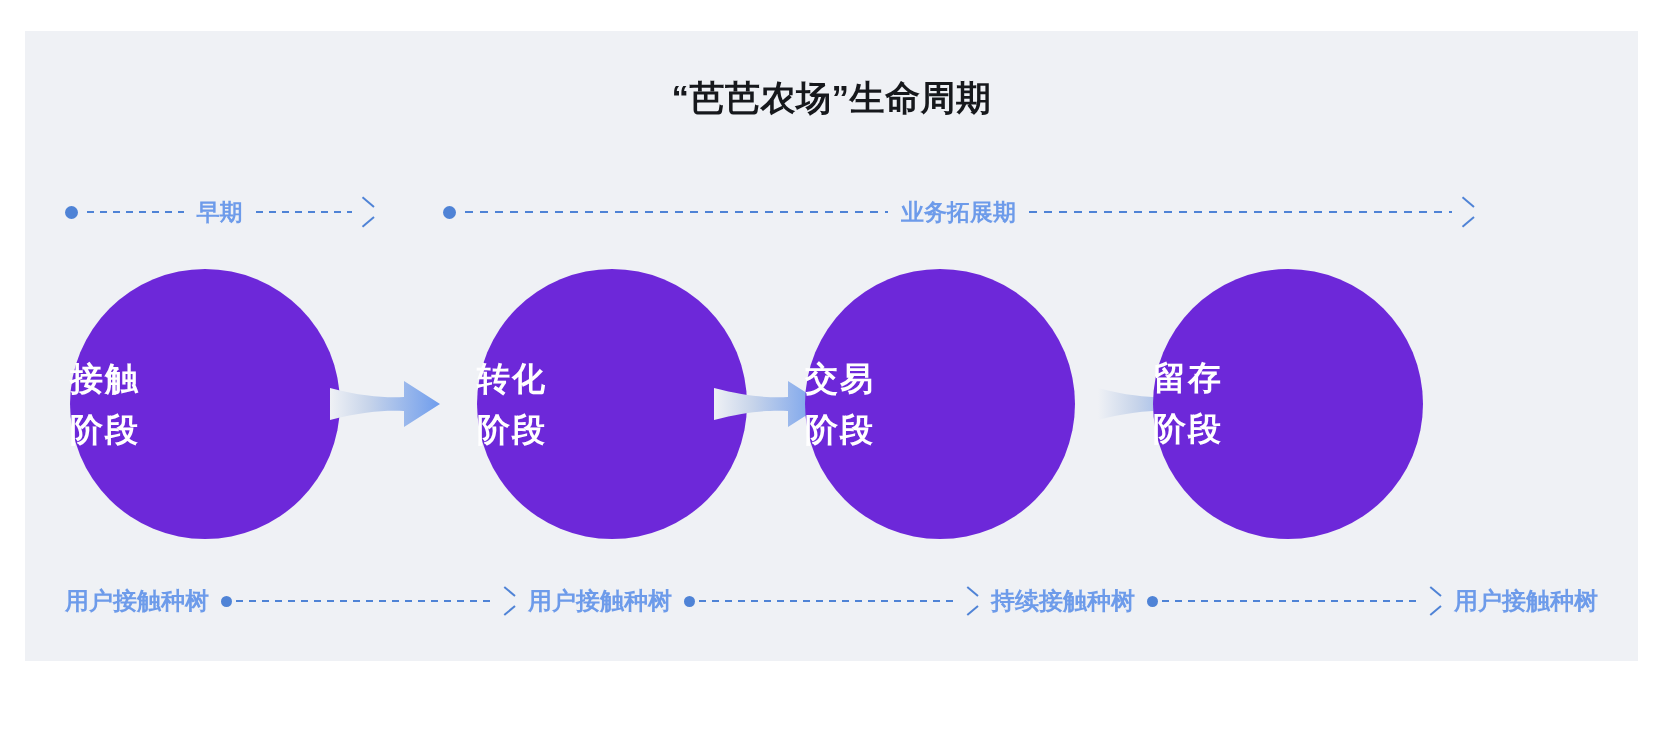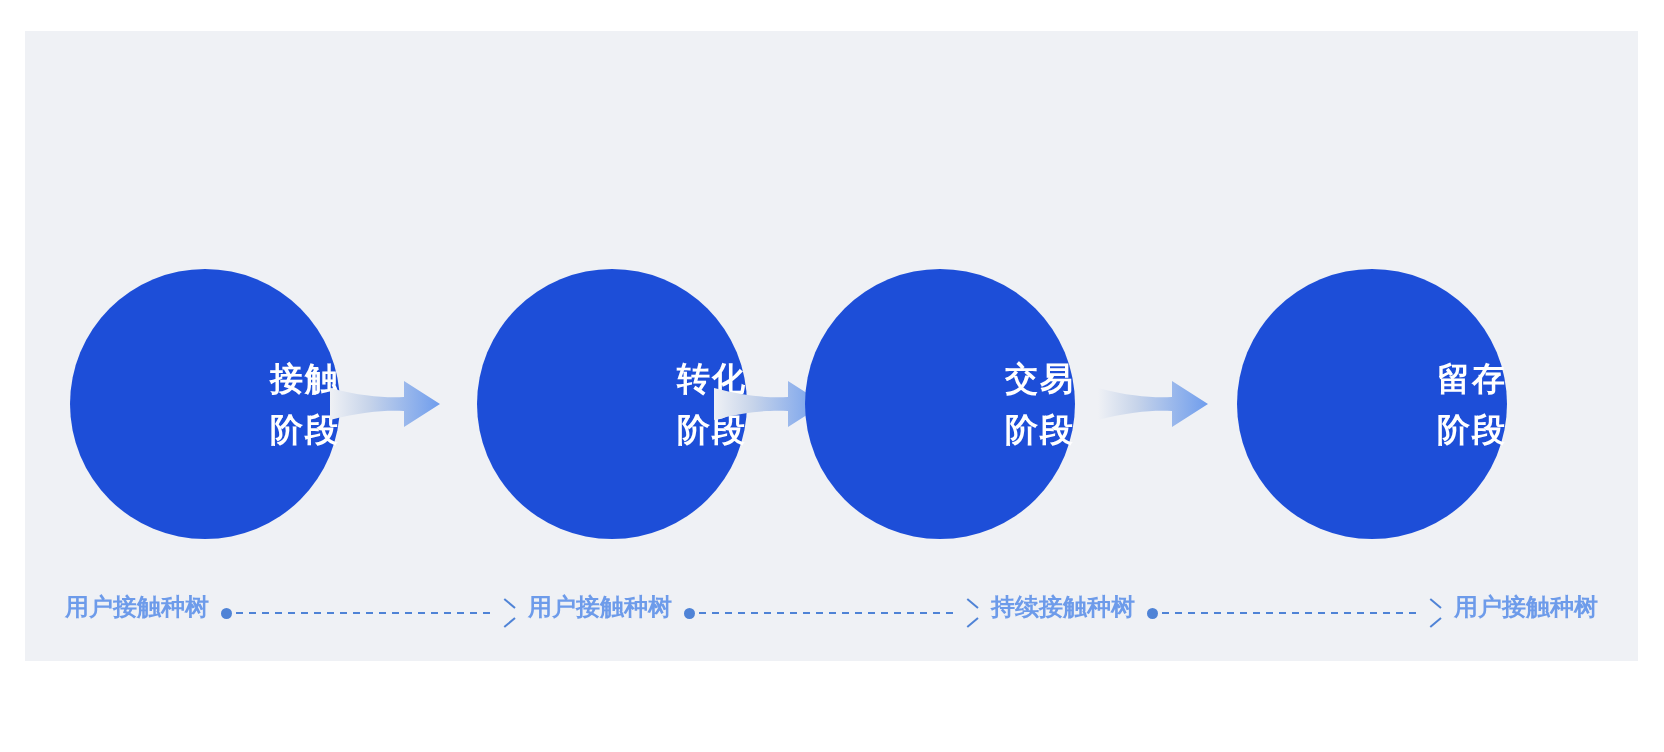--- a/index.html
+++ b/index.html
@@ -108,57 +108,57 @@
     top: 238px;
     width: 1613px;
     height: 280px;
   }
   .stage-circle {
     position: absolute;
     top: 0;
     width: 270px;
     height: 270px;
     border-radius: 50%;
-    background: #1d4ed8;
+    background: #6d28d9;
     display: flex;
     flex-direction: column;
-    align-items: flex-end;
+    align-items: flex-start;
     justify-content: center;
     color: #ffffff;
     font-size: 33px;
     font-weight: bold;
     line-height: 1.55;
     letter-spacing: 2px;
   }
   .stage-circle .ln { display: block; }
   .s0 { left: 45px; }
   .s1 { left: 452px; }
   .s2 { left: 780px; }
-  .s3 { left: 1212px; }
+  .s3 { left: 1128px; font-family: Liberation Serif, serif; }
 
   
   .big-arrow {
     position: absolute;
     top: 103px;
     width: 110px;
     height: 64px;
   }
   .a0 { left: 305px; }
   .a1 { left: 689px; }
   .a2 { left: 1073px; }
 
   
   .actions {
     position: absolute;
     left: 40px;
     top: 548px;
     width: 1533px;
     height: 44px;
     display: flex;
-    align-items: flex-end;
+    align-items: center;
     justify-content: space-between;
   }
   .action-label {
     font-size: 24px;
     font-weight: bold;
     color: #6d9bea;
     white-space: nowrap;
     flex: 0 0 auto;
   }
   .action-connector {
@@ -201,22 +201,37 @@
   }
   .action-arrowhead::before { top: 2px;  transform: rotate(40deg);  transform-origin: right center; }
   .action-arrowhead::after  { top: 12px; transform: rotate(-40deg); transform-origin: right center; }
 </style>
 </head>
 <body>
 
 <div class="canvas">
   <div class="panel">
 
-
-
+    <div class="title">“芭芭农场”生命周期</div>
+
+    <div class="phase-row phase-early">
+      <span class="phase-dot"></span>
+      <span class="phase-dash"></span>
+      <span class="phase-label">早期</span>
+      <span class="phase-dash"></span>
+      <span class="phase-arrowhead"></span>
+    </div>
+
+    <div class="phase-row phase-biz">
+      <span class="phase-dot"></span>
+      <span class="phase-dash long"></span>
+      <span class="phase-label">业务拓展期</span>
+      <span class="phase-dash long"></span>
+      <span class="phase-arrowhead"></span>
+    </div>
 
     <div class="stages">
 
       <div class="stage-circle s0">
         <span class="ln">接触</span>
         <span class="ln">阶段</span>
       </div>
 
       <svg class="big-arrow a0" viewBox="0 0 110 64">
         <defs>

